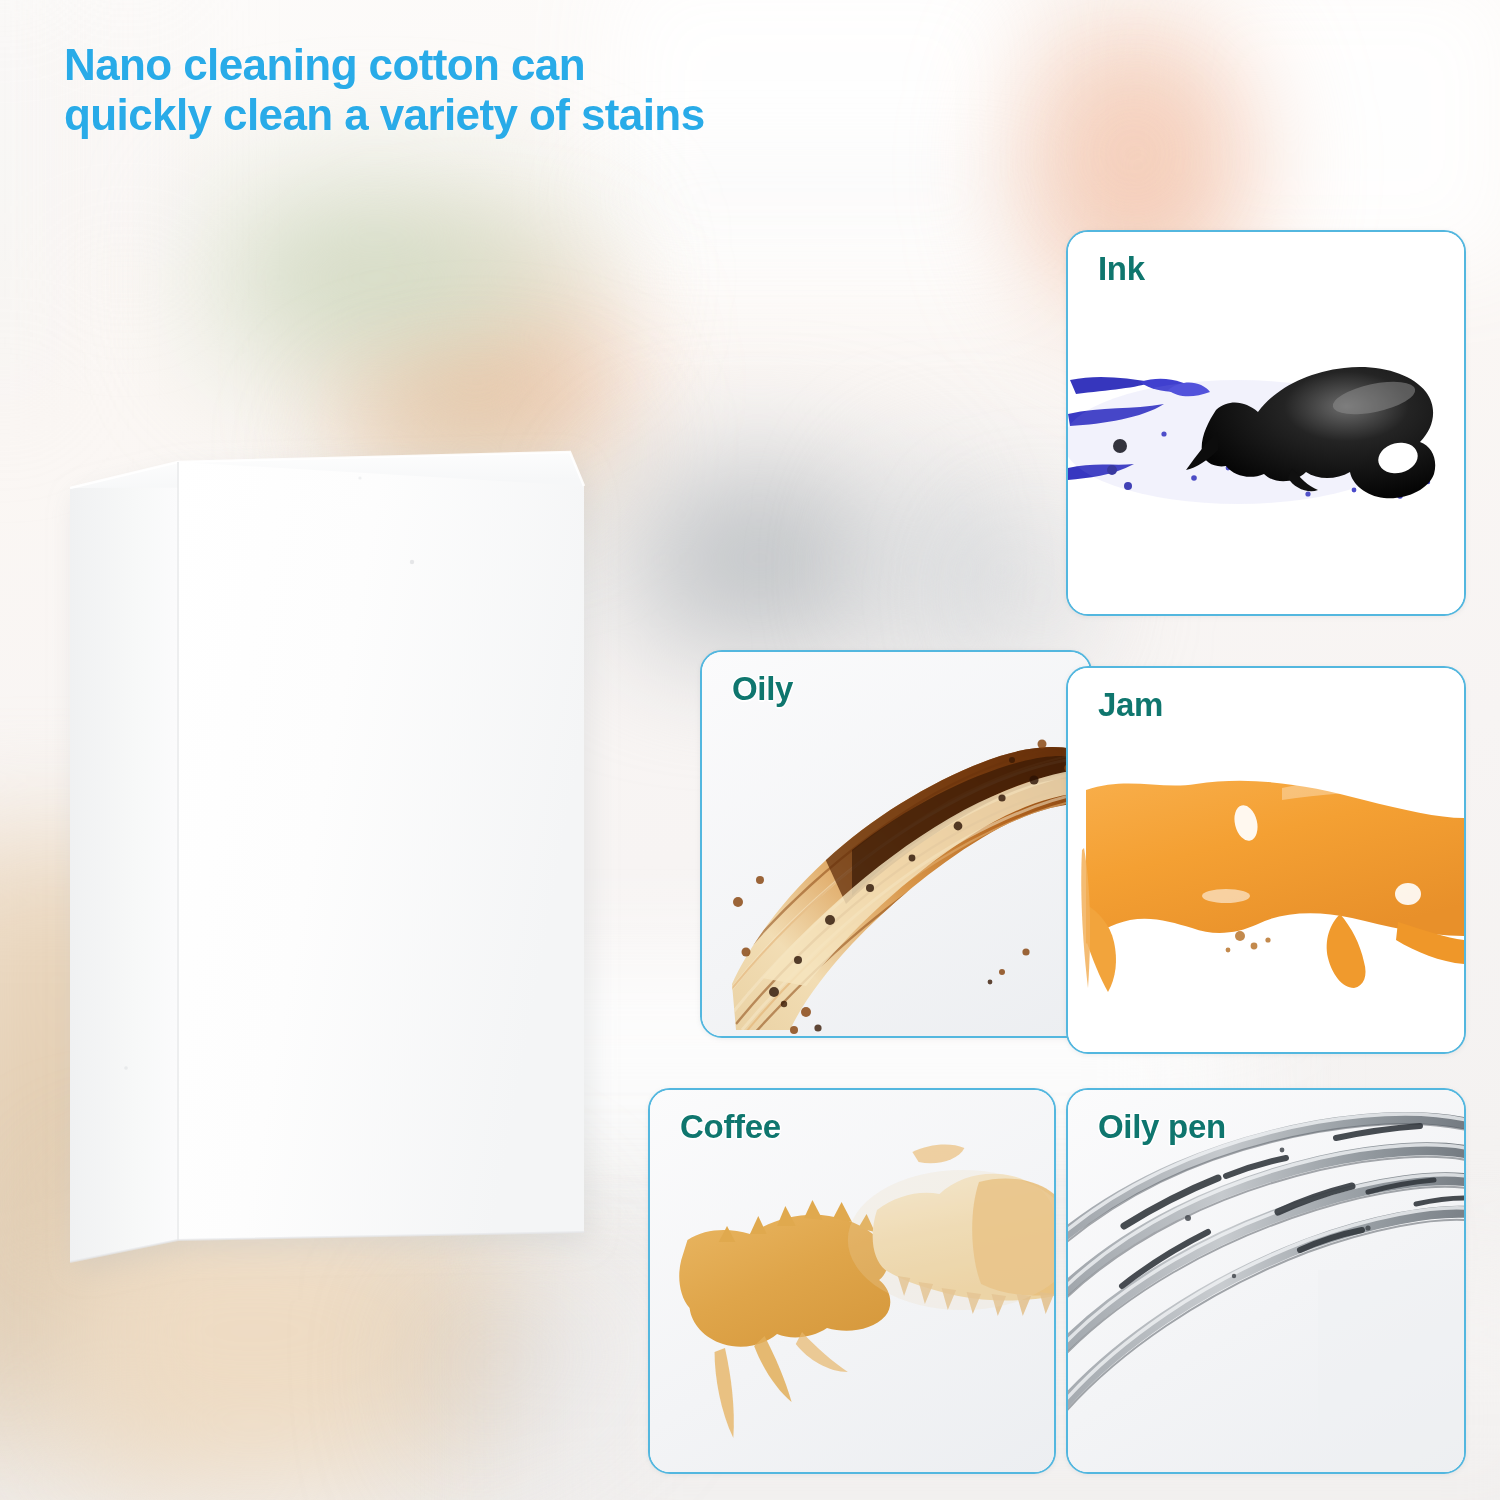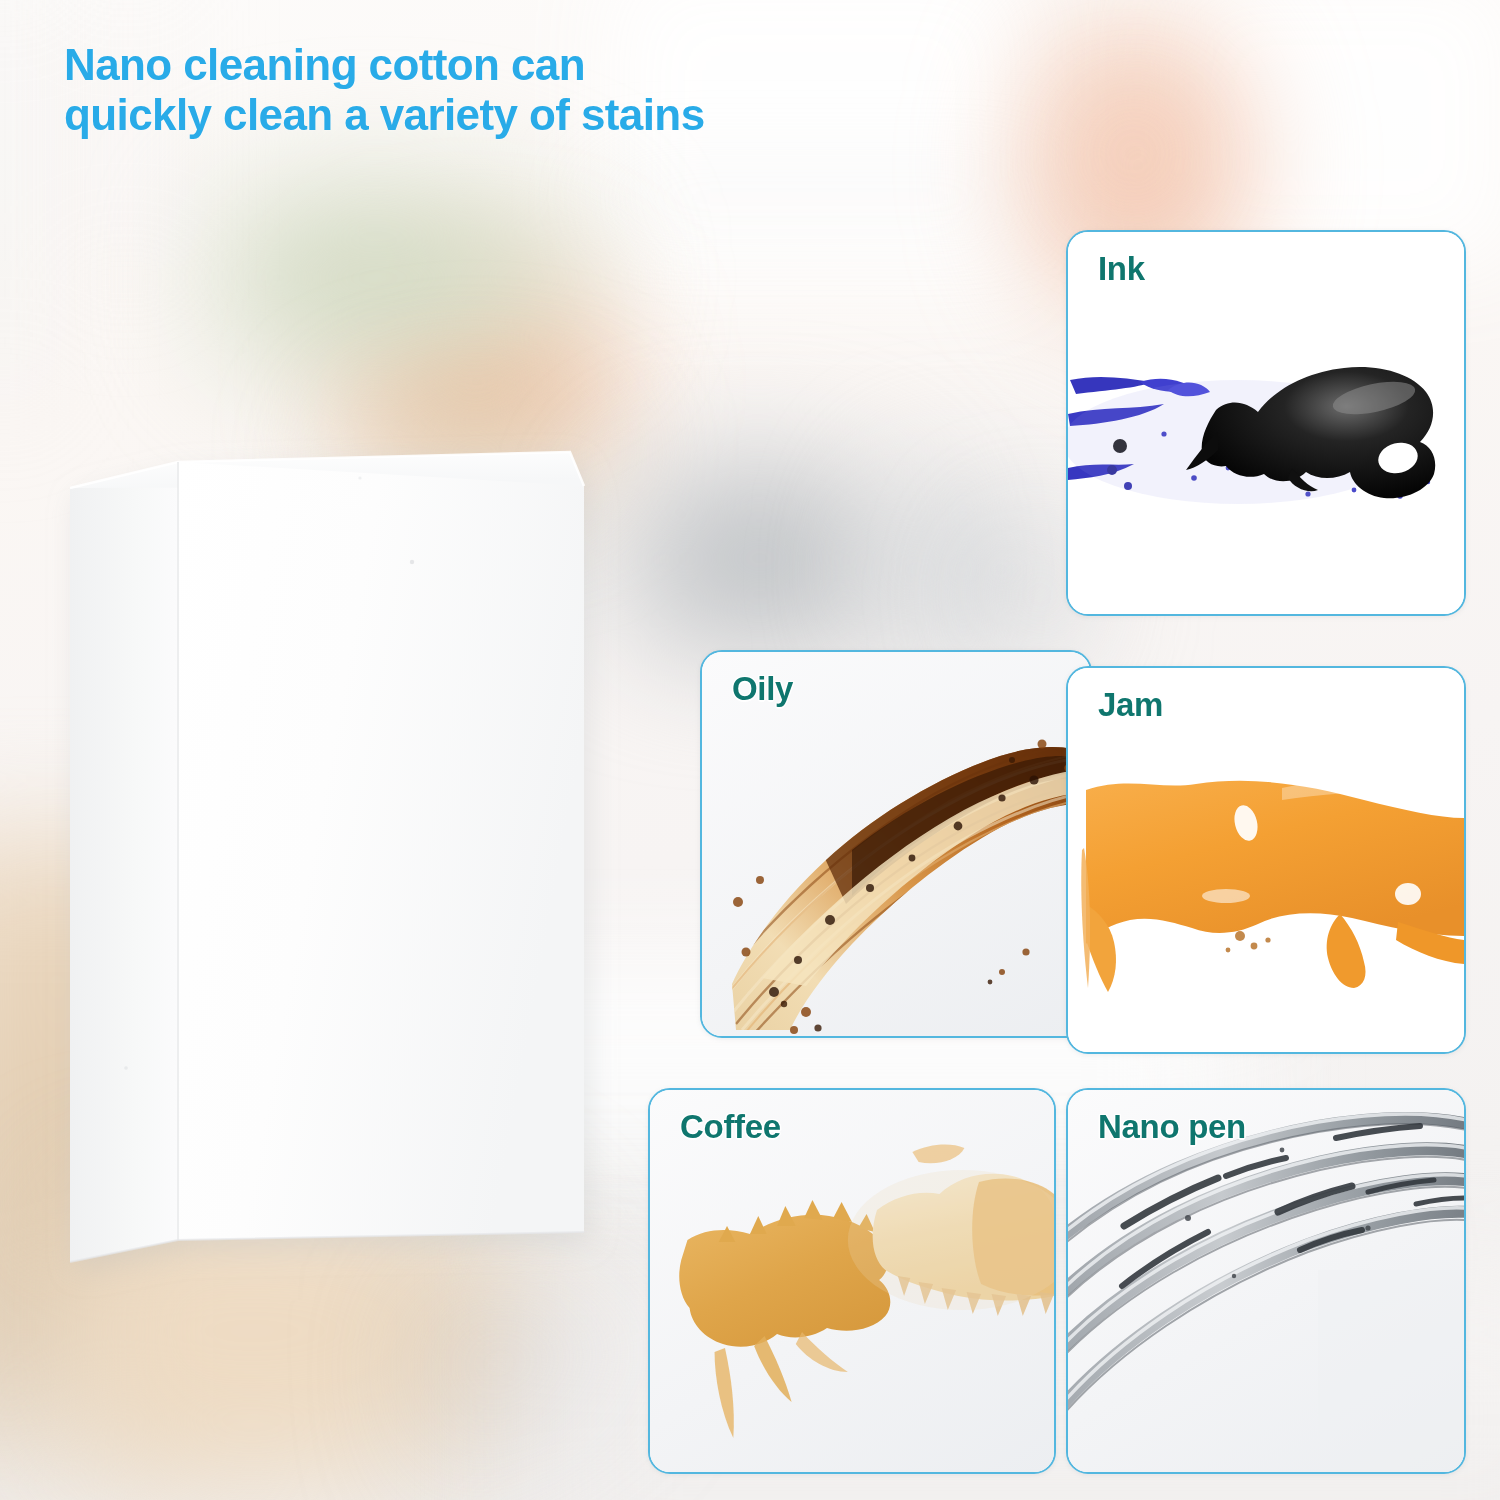--- a/index.html
+++ b/index.html
@@ -493,16 +493,16 @@
         <g fill="#43484e" opacity=".85">
           <circle cx="120" cy="128" r="3"></circle>
           <circle cx="214" cy="60" r="2.4"></circle>
           <circle cx="300" cy="138" r="2.6"></circle>
           <circle cx="166" cy="186" r="2.2"></circle>
         </g>
 
         <rect x="250" y="180" width="146" height="202" fill="#eff1f3" opacity=".55"></rect>
       </svg>
     </div>
-    <div class="card-label">Nano pen</div>
+    <div class="card-label">Oily pen</div>
   </div>
 
 </div>
 
 </body></html>

